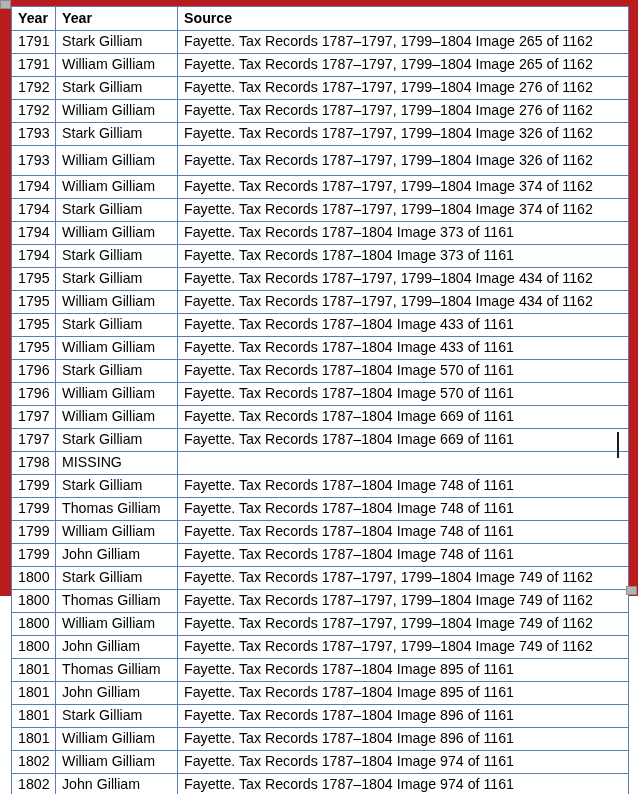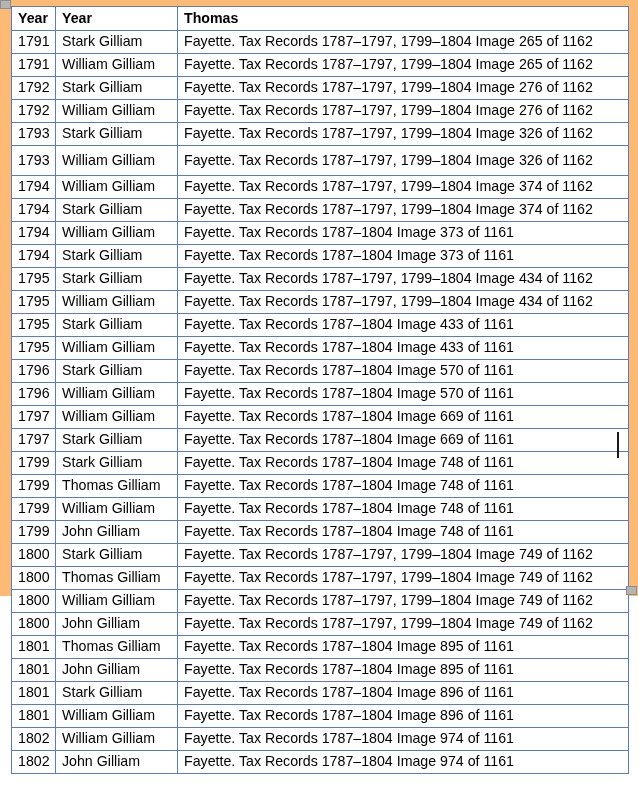--- a/index.html
+++ b/index.html
@@ -12,21 +12,21 @@
     height: 794px;
     font-family: "Liberation Sans", sans-serif;
     overflow: hidden;
     position: relative;
   }
 
   #page {
     position: relative;
     width: 638px;
     height: 596px;
-    background: #fdba74;
+    background: #b91c1c;
   }
 
   
   .handle {
     position: absolute;
     width: 9px;
     height: 7px;
     background: #b4b4b4;
     border: 1px solid #8c8c8c;
   }
@@ -95,21 +95,21 @@
   <table class="records">
     <colgroup>
       <col class="c-year">
       <col class="c-name">
       <col class="c-source">
     </colgroup>
     <thead>
       <tr>
         <th>Year</th>
         <th>Year</th>
-        <th>Thomas</th>
+        <th>Source</th>
       </tr>
     </thead>
     <tbody id="records-body">
         <tr>
           <td>1791</td>
           <td>Stark Gilliam</td>
           <td>Fayette. Tax Records 1787–1797, 1799–1804 Image 265 of 1162</td>
         </tr>
         <tr>
           <td>1791</td>
@@ -190,20 +190,25 @@
           <td>1797</td>
           <td>William Gilliam</td>
           <td>Fayette. Tax Records 1787–1804 Image 669 of 1161</td>
         </tr>
         <tr>
           <td>1797</td>
           <td>Stark Gilliam</td>
           <td>Fayette. Tax Records 1787–1804 Image 669 of 1161</td>
         </tr>
         <tr>
+          <td>1798</td>
+          <td>MISSING</td>
+          <td></td>
+        </tr>
+        <tr>
           <td>1799</td>
           <td>Stark Gilliam</td>
           <td>Fayette. Tax Records 1787–1804 Image 748 of 1161</td>
         </tr>
         <tr>
           <td>1799</td>
           <td>Thomas Gilliam</td>
           <td>Fayette. Tax Records 1787–1804 Image 748 of 1161</td>
         </tr>
         <tr>

